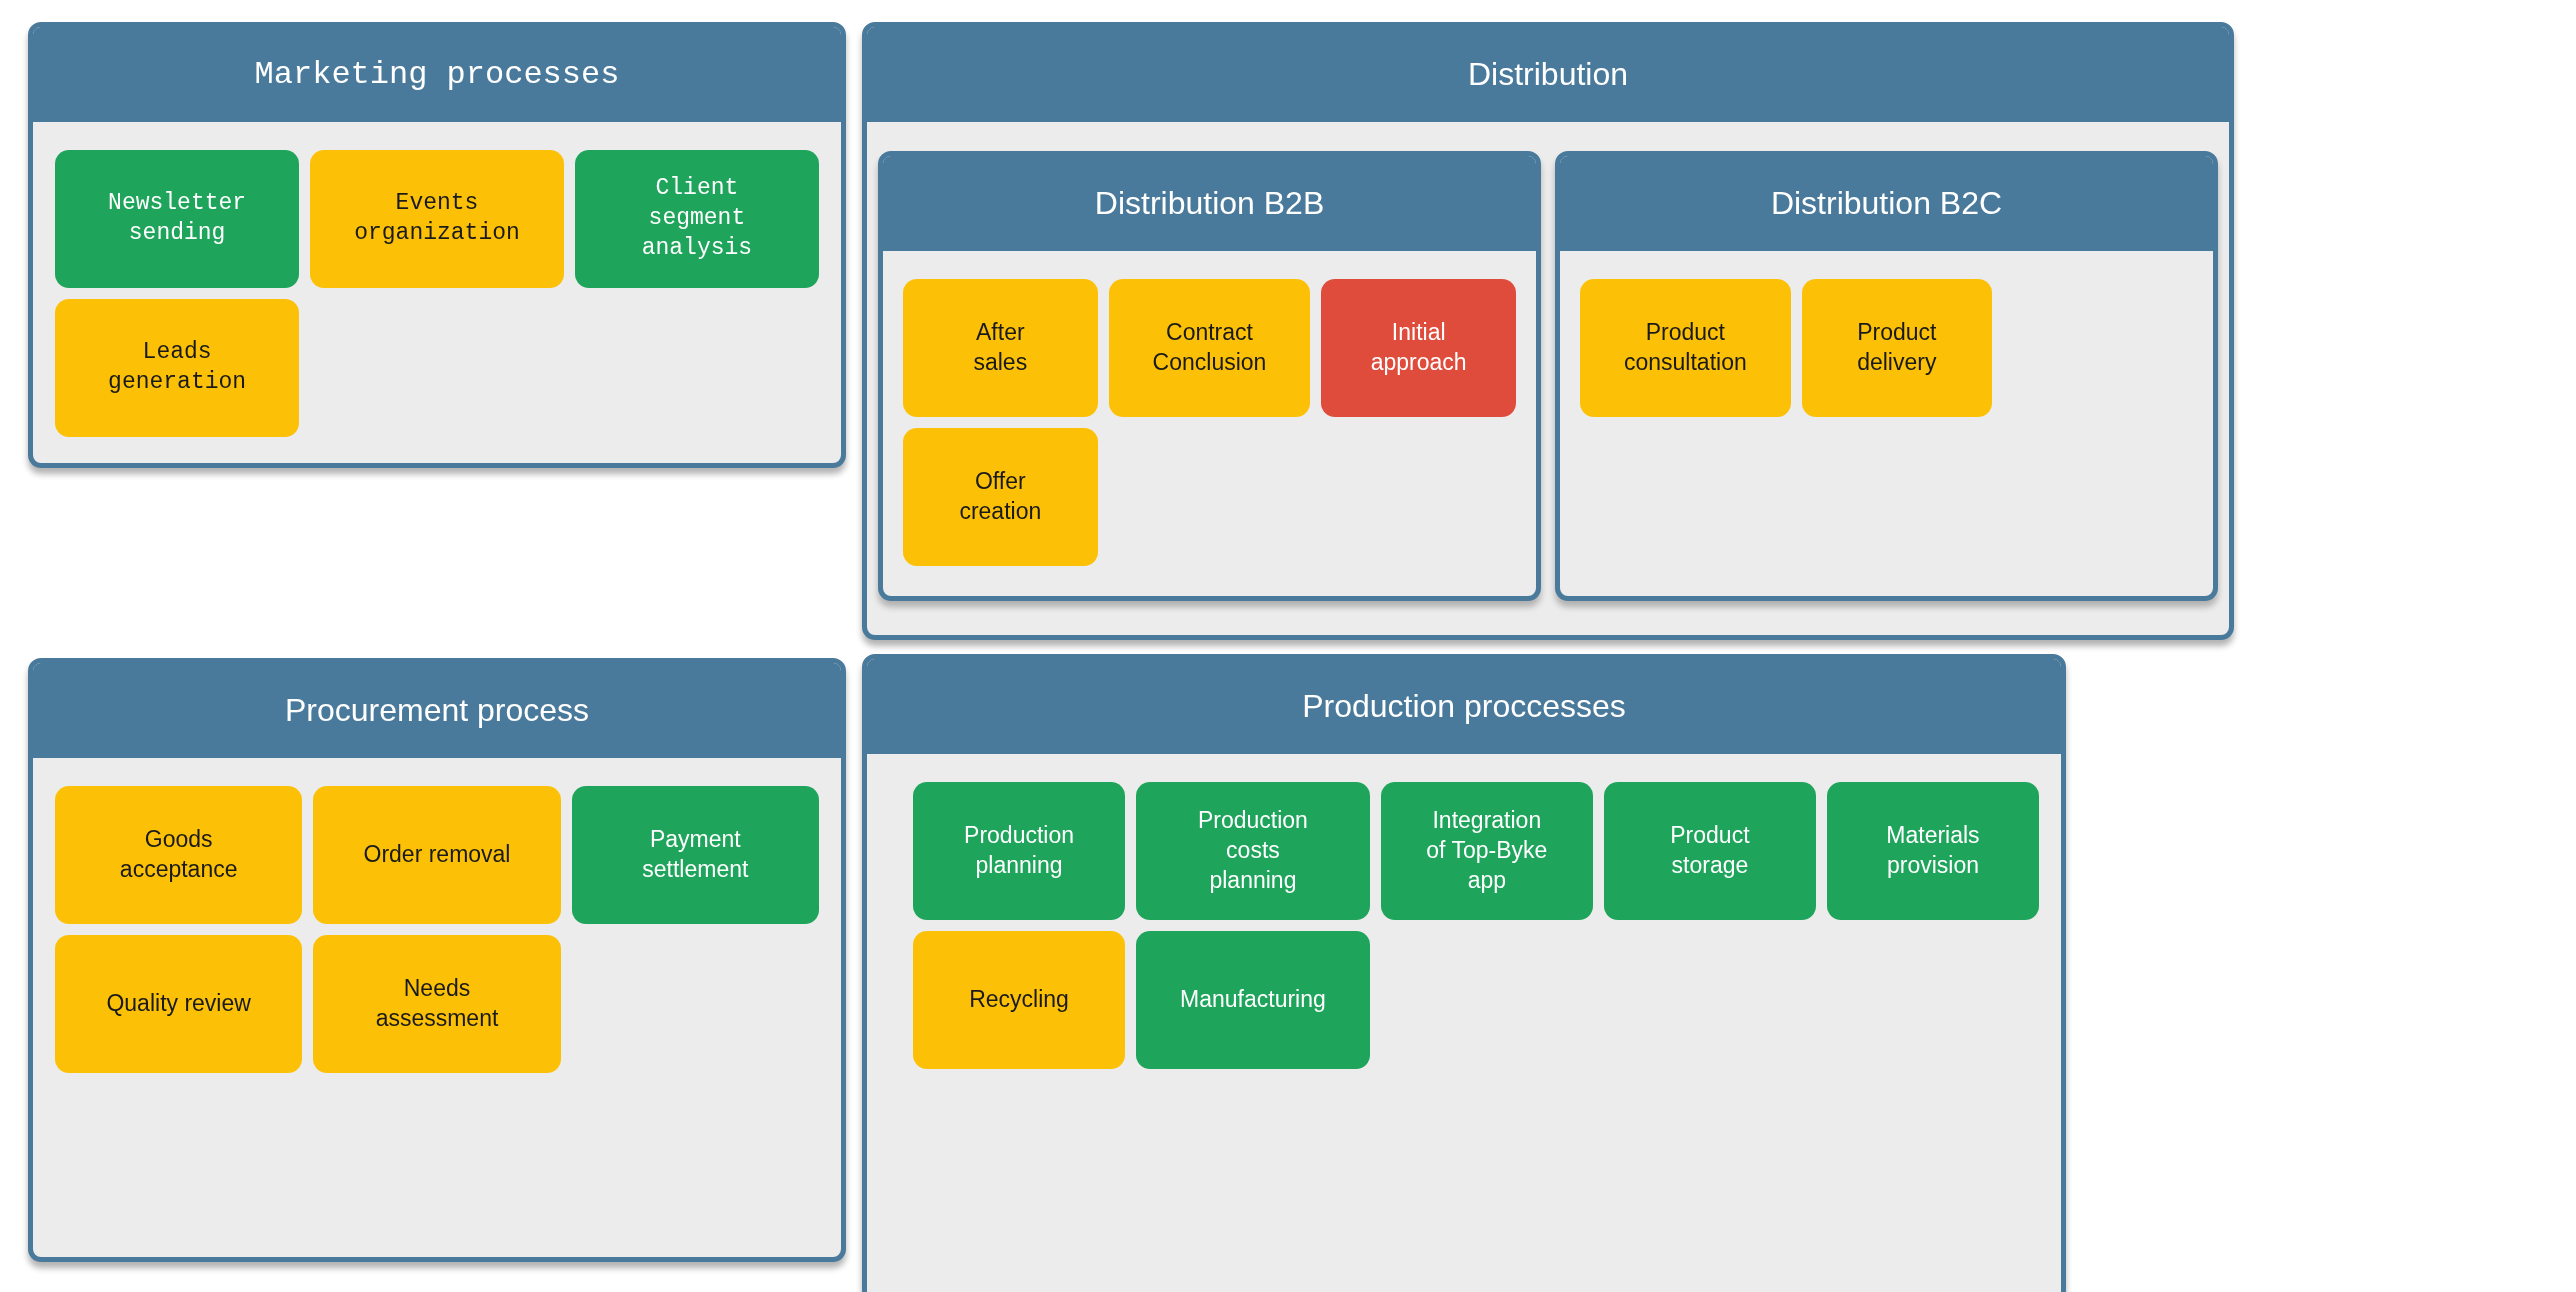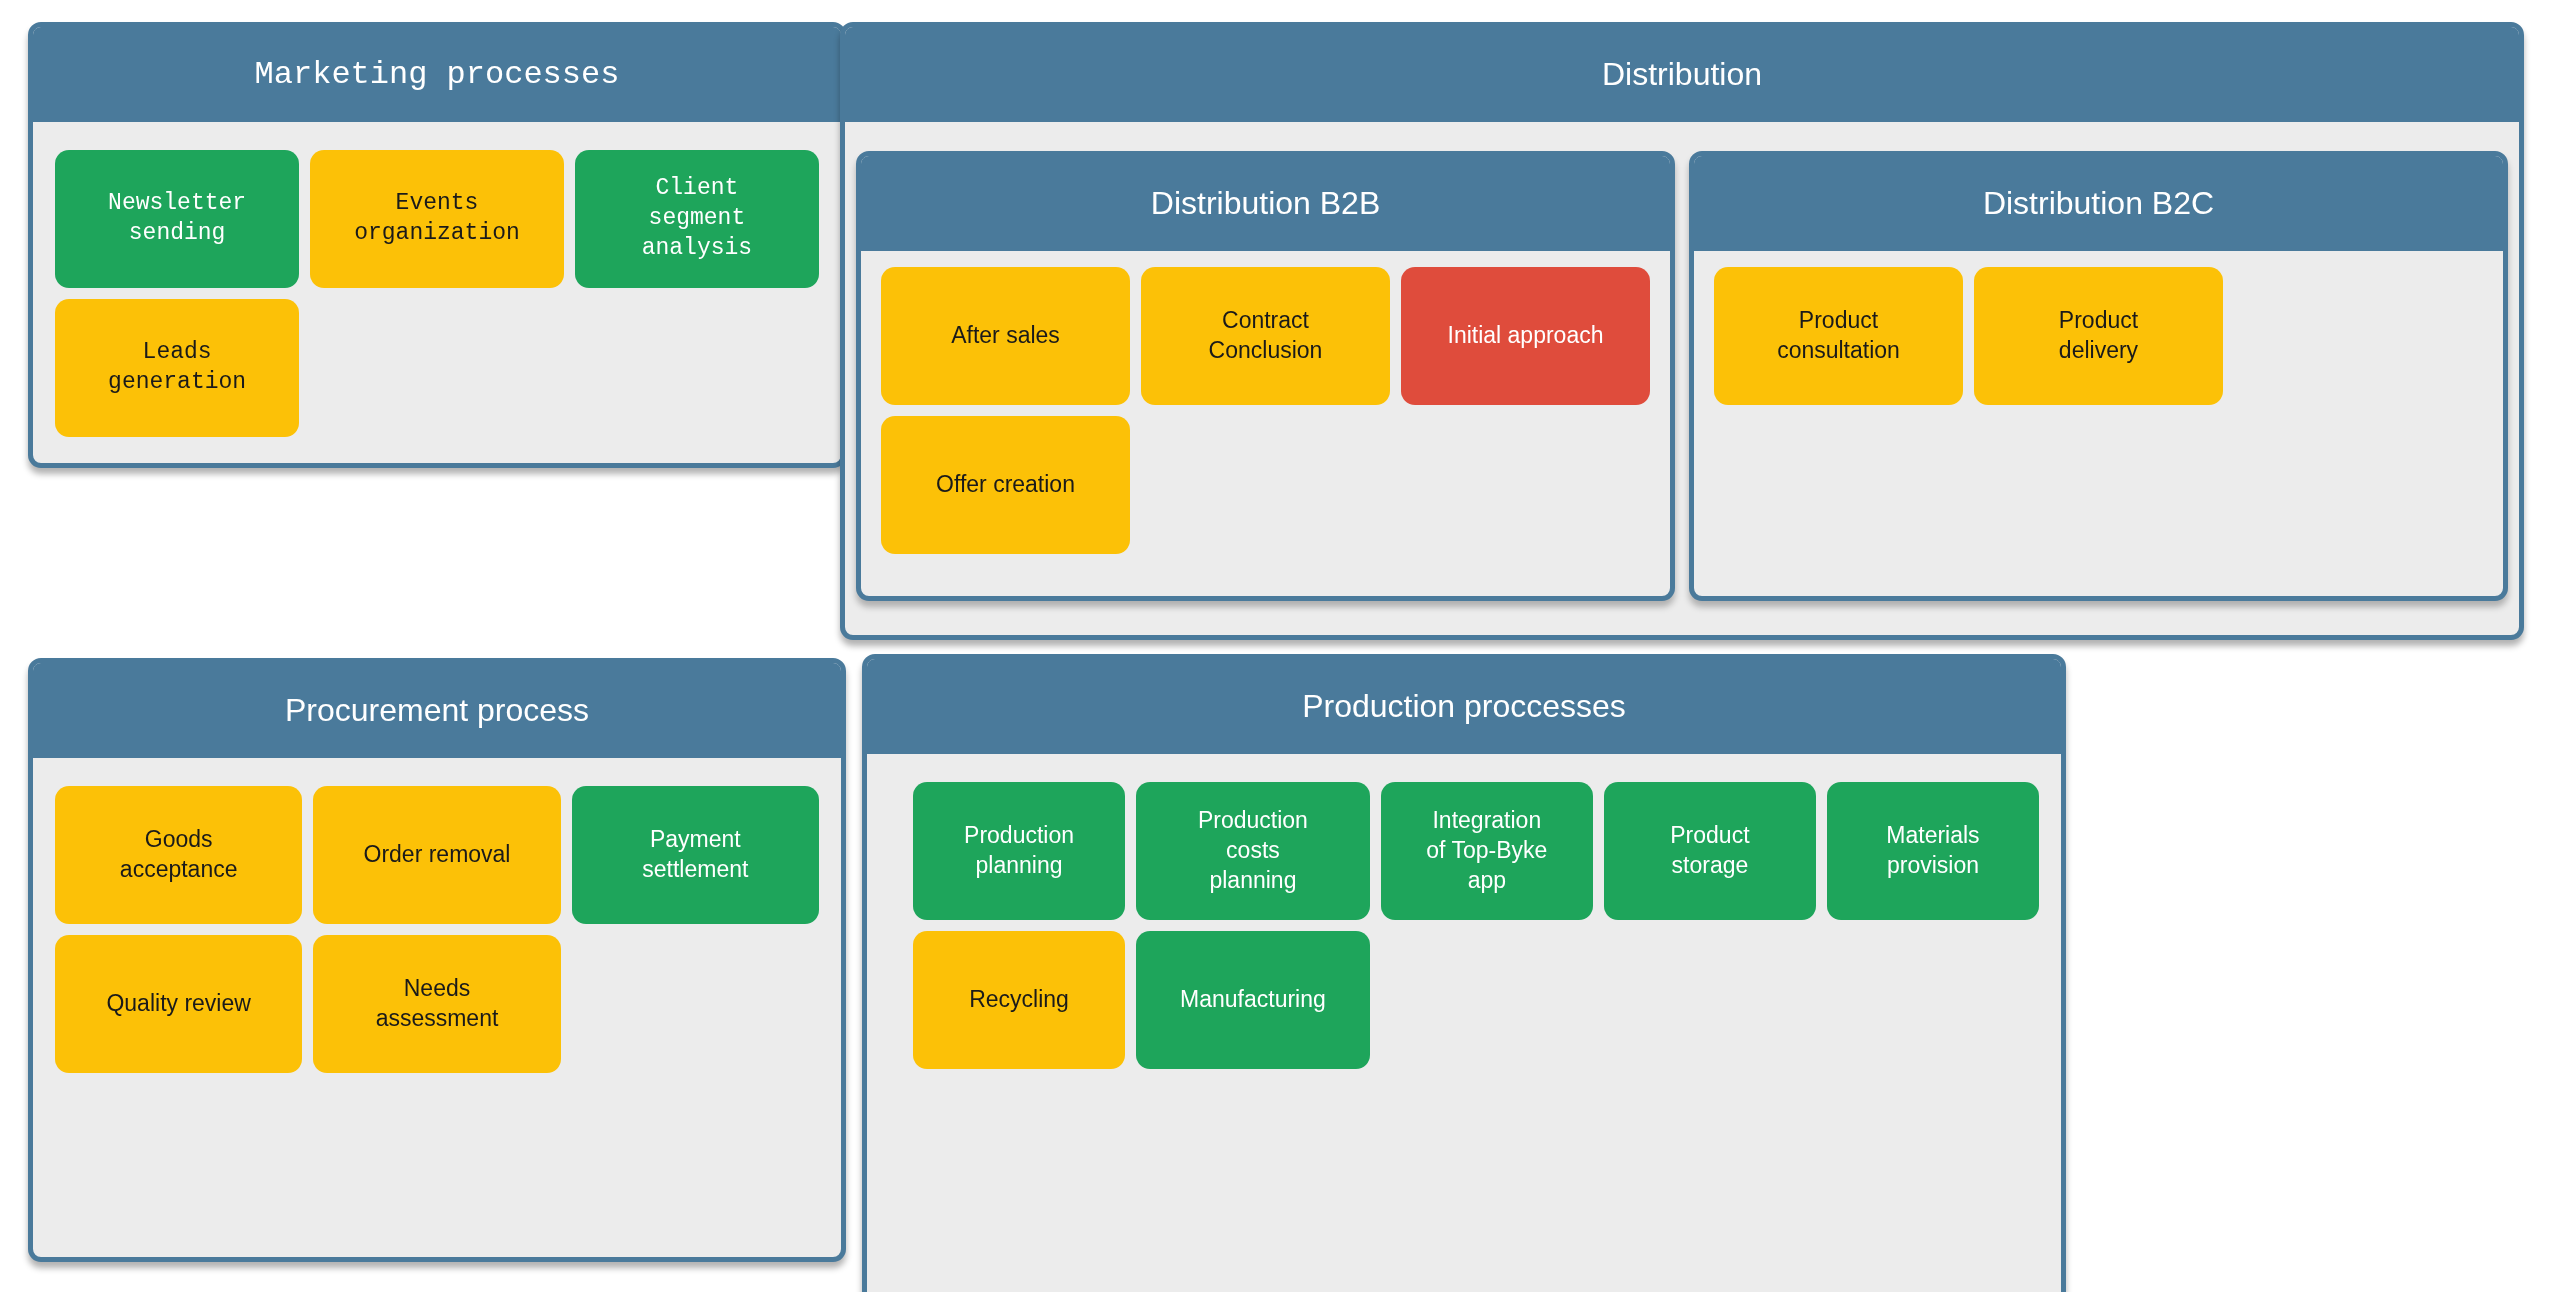--- a/index.html
+++ b/index.html
@@ -49,39 +49,39 @@
     text-align:center;
     font-size:23px;
     line-height:1.3;
     padding:0 44px;
   }
   .tile[data-color="green"]{background:var(--tile_green);color:var(--tile_text_light);}
   .tile[data-color="yellow"]{background:var(--tile_yellow);color:var(--tile_text_dark);}
   .tile[data-color="red"]{background:var(--tile_red);color:var(--tile_text_light);}
 
   #panel-marketing{left:28px;top:22px;width:818px;height:446px;font-family:Liberation Mono, monospace;}
-  #panel-distribution{left:840px;top:22px;width:1684px;height:618px;}
+  #panel-distribution{left:862px;top:22px;width:1372px;height:618px;}
   #panel-procurement{left:28px;top:658px;width:818px;height:604px;}
   #panel-production{left:862px;top:654px;width:1204px;height:680px;}
 
   .subpanel-row{
     display:flex;
     gap:14px;
     padding:29px 11px;
   }
   .subpanel{
     flex:1;
     height:450px;
     border:5px solid var(--frame_blue);
     border-radius:13px;
     background:var(--panel_body_gray);
     box-shadow:0 6px 6px rgba(0,0,0,0.25);
     overflow:hidden;
   }
-  .subpanel .tile-grid{padding:16px 20px;}
+  .subpanel .tile-grid{padding:28px 20px;}
 </style>
 </head>
 <body>
 
 <div class="panel" id="panel-marketing">
   <div class="panel-header">Marketing processes</div>
   <div class="tile-grid">
     <div class="tile" data-color="green">Newsletter sending</div>
     <div class="tile" data-color="yellow">Events organization</div>
     <div class="tile" data-color="green">Client segment analysis</div>

